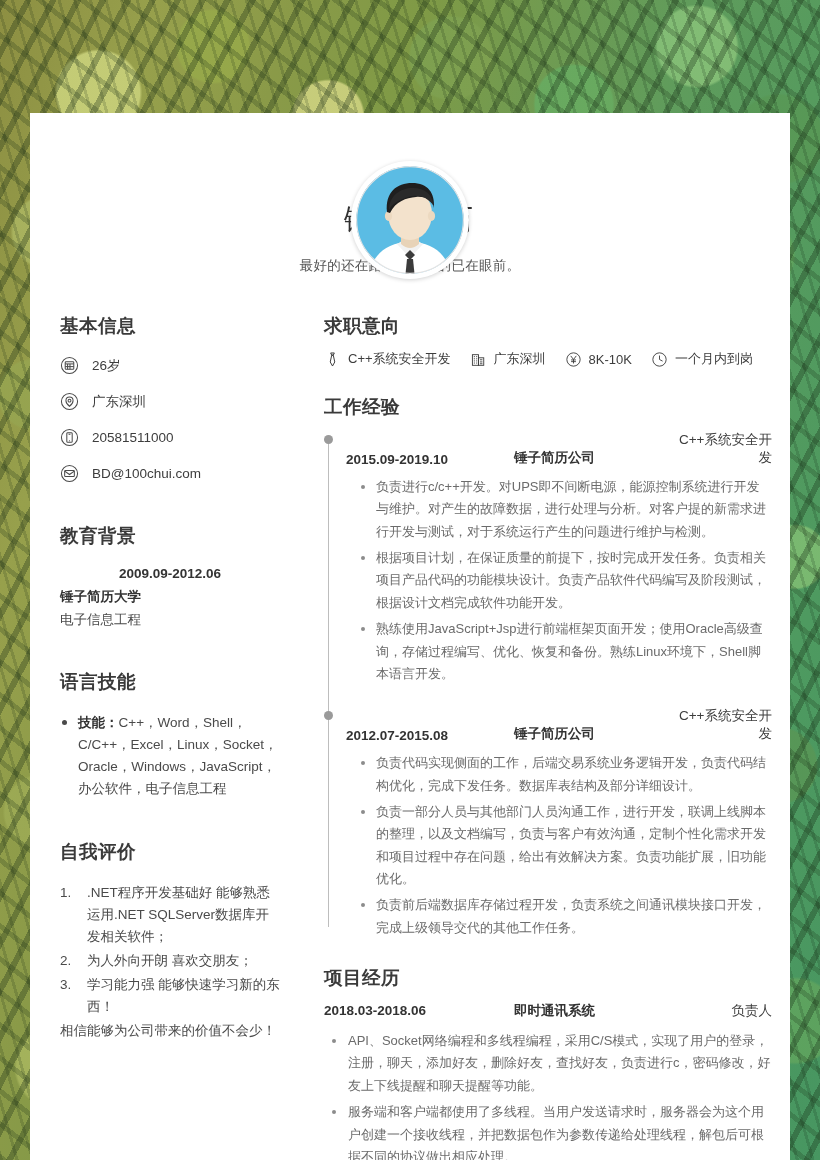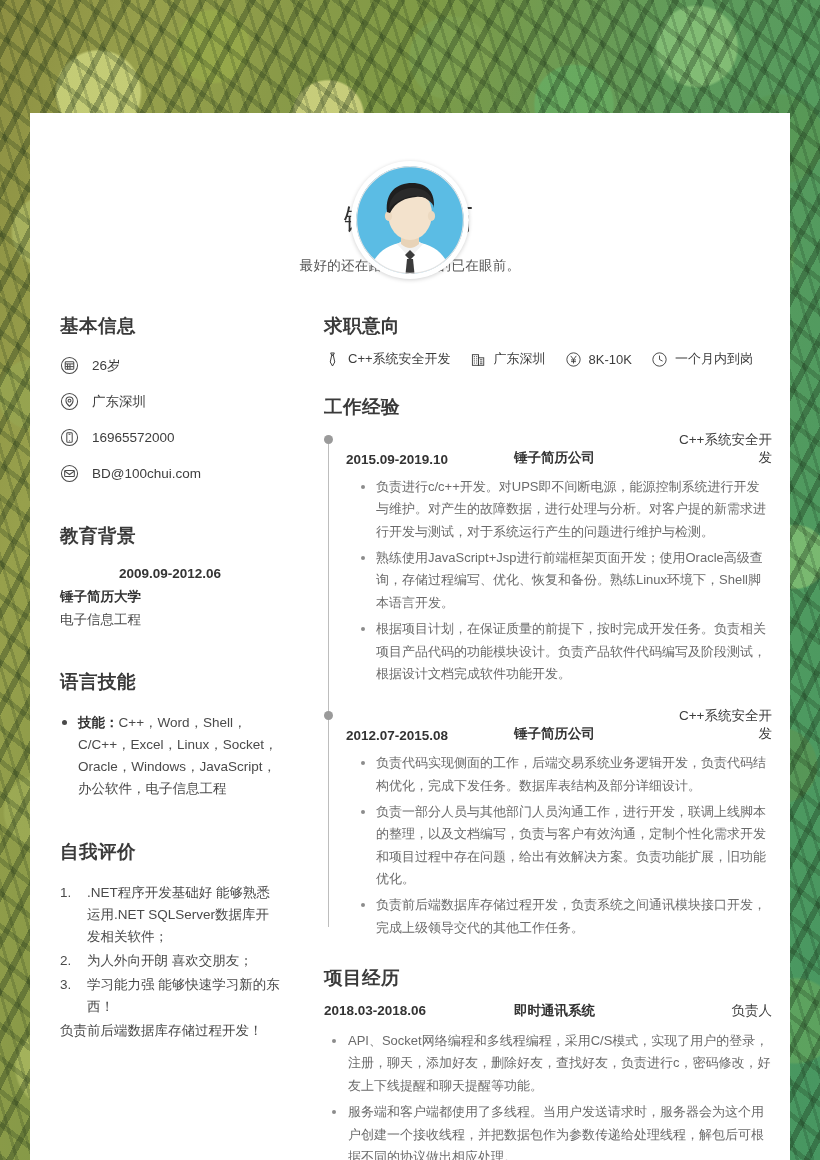--- a/index.html
+++ b/index.html
@@ -361,21 +361,21 @@
 
         <div class="contact-row">
           <span class="ico">
             <svg viewBox="0 0 24 24" fill="none" stroke="currentColor" stroke-width="1.3">
               <circle cx="12" cy="12" r="10.2"></circle>
               <rect x="8.6" y="5.9" width="6.8" height="12.2" rx="1.1"></rect>
               <line x1="10.8" y1="7.9" x2="13.2" y2="7.9"></line>
               <circle cx="12" cy="16.1" r=".75" fill="currentColor" stroke="none"></circle>
             </svg>
           </span>
-          <span class="txt">16965572000</span>
+          <span class="txt">20581511000</span>
         </div>
 
         <div class="contact-row">
           <span class="ico">
             <svg viewBox="0 0 24 24" fill="none" stroke="currentColor" stroke-width="1.3">
               <circle cx="12" cy="12" r="10.2"></circle>
               <rect x="5.9" y="8.1" width="12.2" height="7.8" rx="1"></rect>
               <path d="M5.9 8.9 L12 13.3 L18.1 8.9"></path>
             </svg>
           </span>
@@ -399,21 +399,21 @@
         </ul>
       </div>
 
       <div class="blk">
         <h2 class="section">自我评价</h2>
         <ol class="numlist">
           <li>.NET程序开发基础好 能够熟悉运用.NET SQLServer数据库开发相关软件；</li>
           <li>为人外向开朗 喜欢交朋友；</li>
           <li>学习能力强 能够快速学习新的东西！</li>
         </ol>
-        <div class="tail-note">负责前后端数据库存储过程开发！</div>
+        <div class="tail-note">相信能够为公司带来的价值不会少！</div>
       </div>
 
     </div>
 
     <div class="col-right">
 
       <div class="blk">
         <h2 class="section">求职意向</h2>
         <div class="intent-row">
 
@@ -480,22 +480,22 @@
         <div class="timeline">
 
           <div class="tl-entry">
             <div class="job-head">
               <span class="jh-date">2015.09-2019.10</span>
               <span class="jh-company">锤子简历公司</span>
               <span class="jh-role">C++系统安全开发</span>
             </div>
             <ul class="desc">
               <li>负责进行c/c++开发。对UPS即不间断电源，能源控制系统进行开发与维护。对产生的故障数据，进行处理与分析。对客户提的新需求进行开发与测试，对于系统运行产生的问题进行维护与检测。</li>
+              <li>根据项目计划，在保证质量的前提下，按时完成开发任务。负责相关项目产品代码的功能模块设计。负责产品软件代码编写及阶段测试，根据设计文档完成软件功能开发。</li>
               <li>熟练使用JavaScript+Jsp进行前端框架页面开发；使用Oracle高级查询，存储过程编写、优化、恢复和备份。熟练Linux环境下，Shell脚本语言开发。</li>
-              <li>根据项目计划，在保证质量的前提下，按时完成开发任务。负责相关项目产品代码的功能模块设计。负责产品软件代码编写及阶段测试，根据设计文档完成软件功能开发。</li>
             </ul>
           </div>
 
           <div class="tl-entry">
             <div class="job-head">
               <span class="jh-date">2012.07-2015.08</span>
               <span class="jh-company">锤子简历公司</span>
               <span class="jh-role">C++系统安全开发</span>
             </div>
             <ul class="desc">

